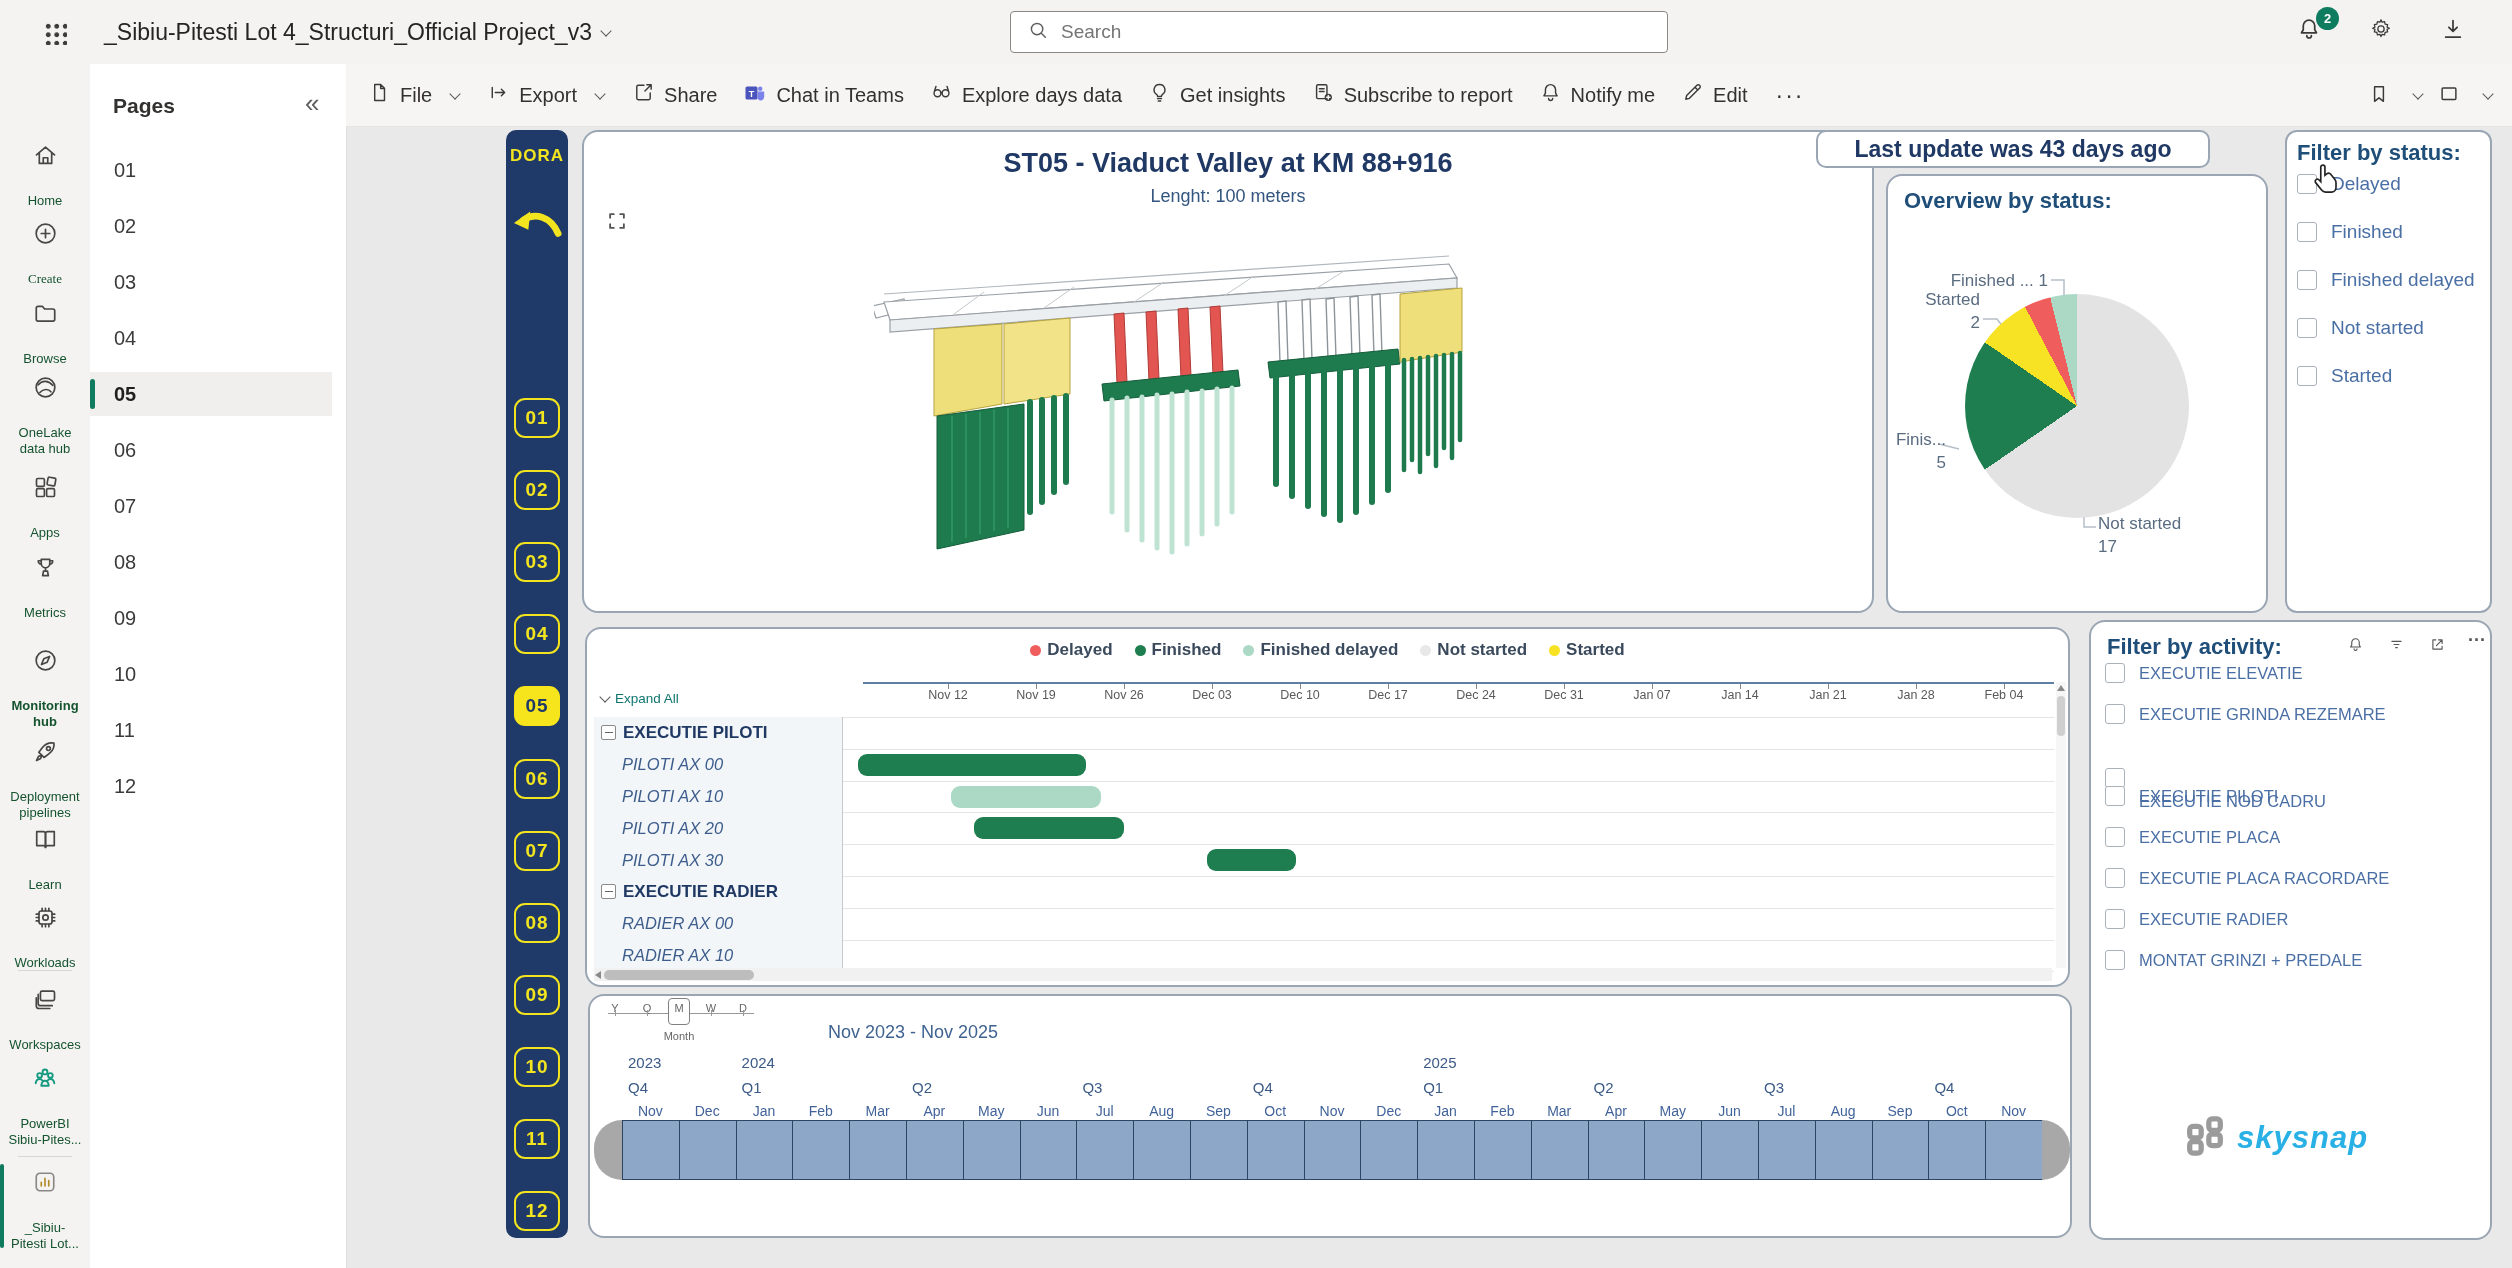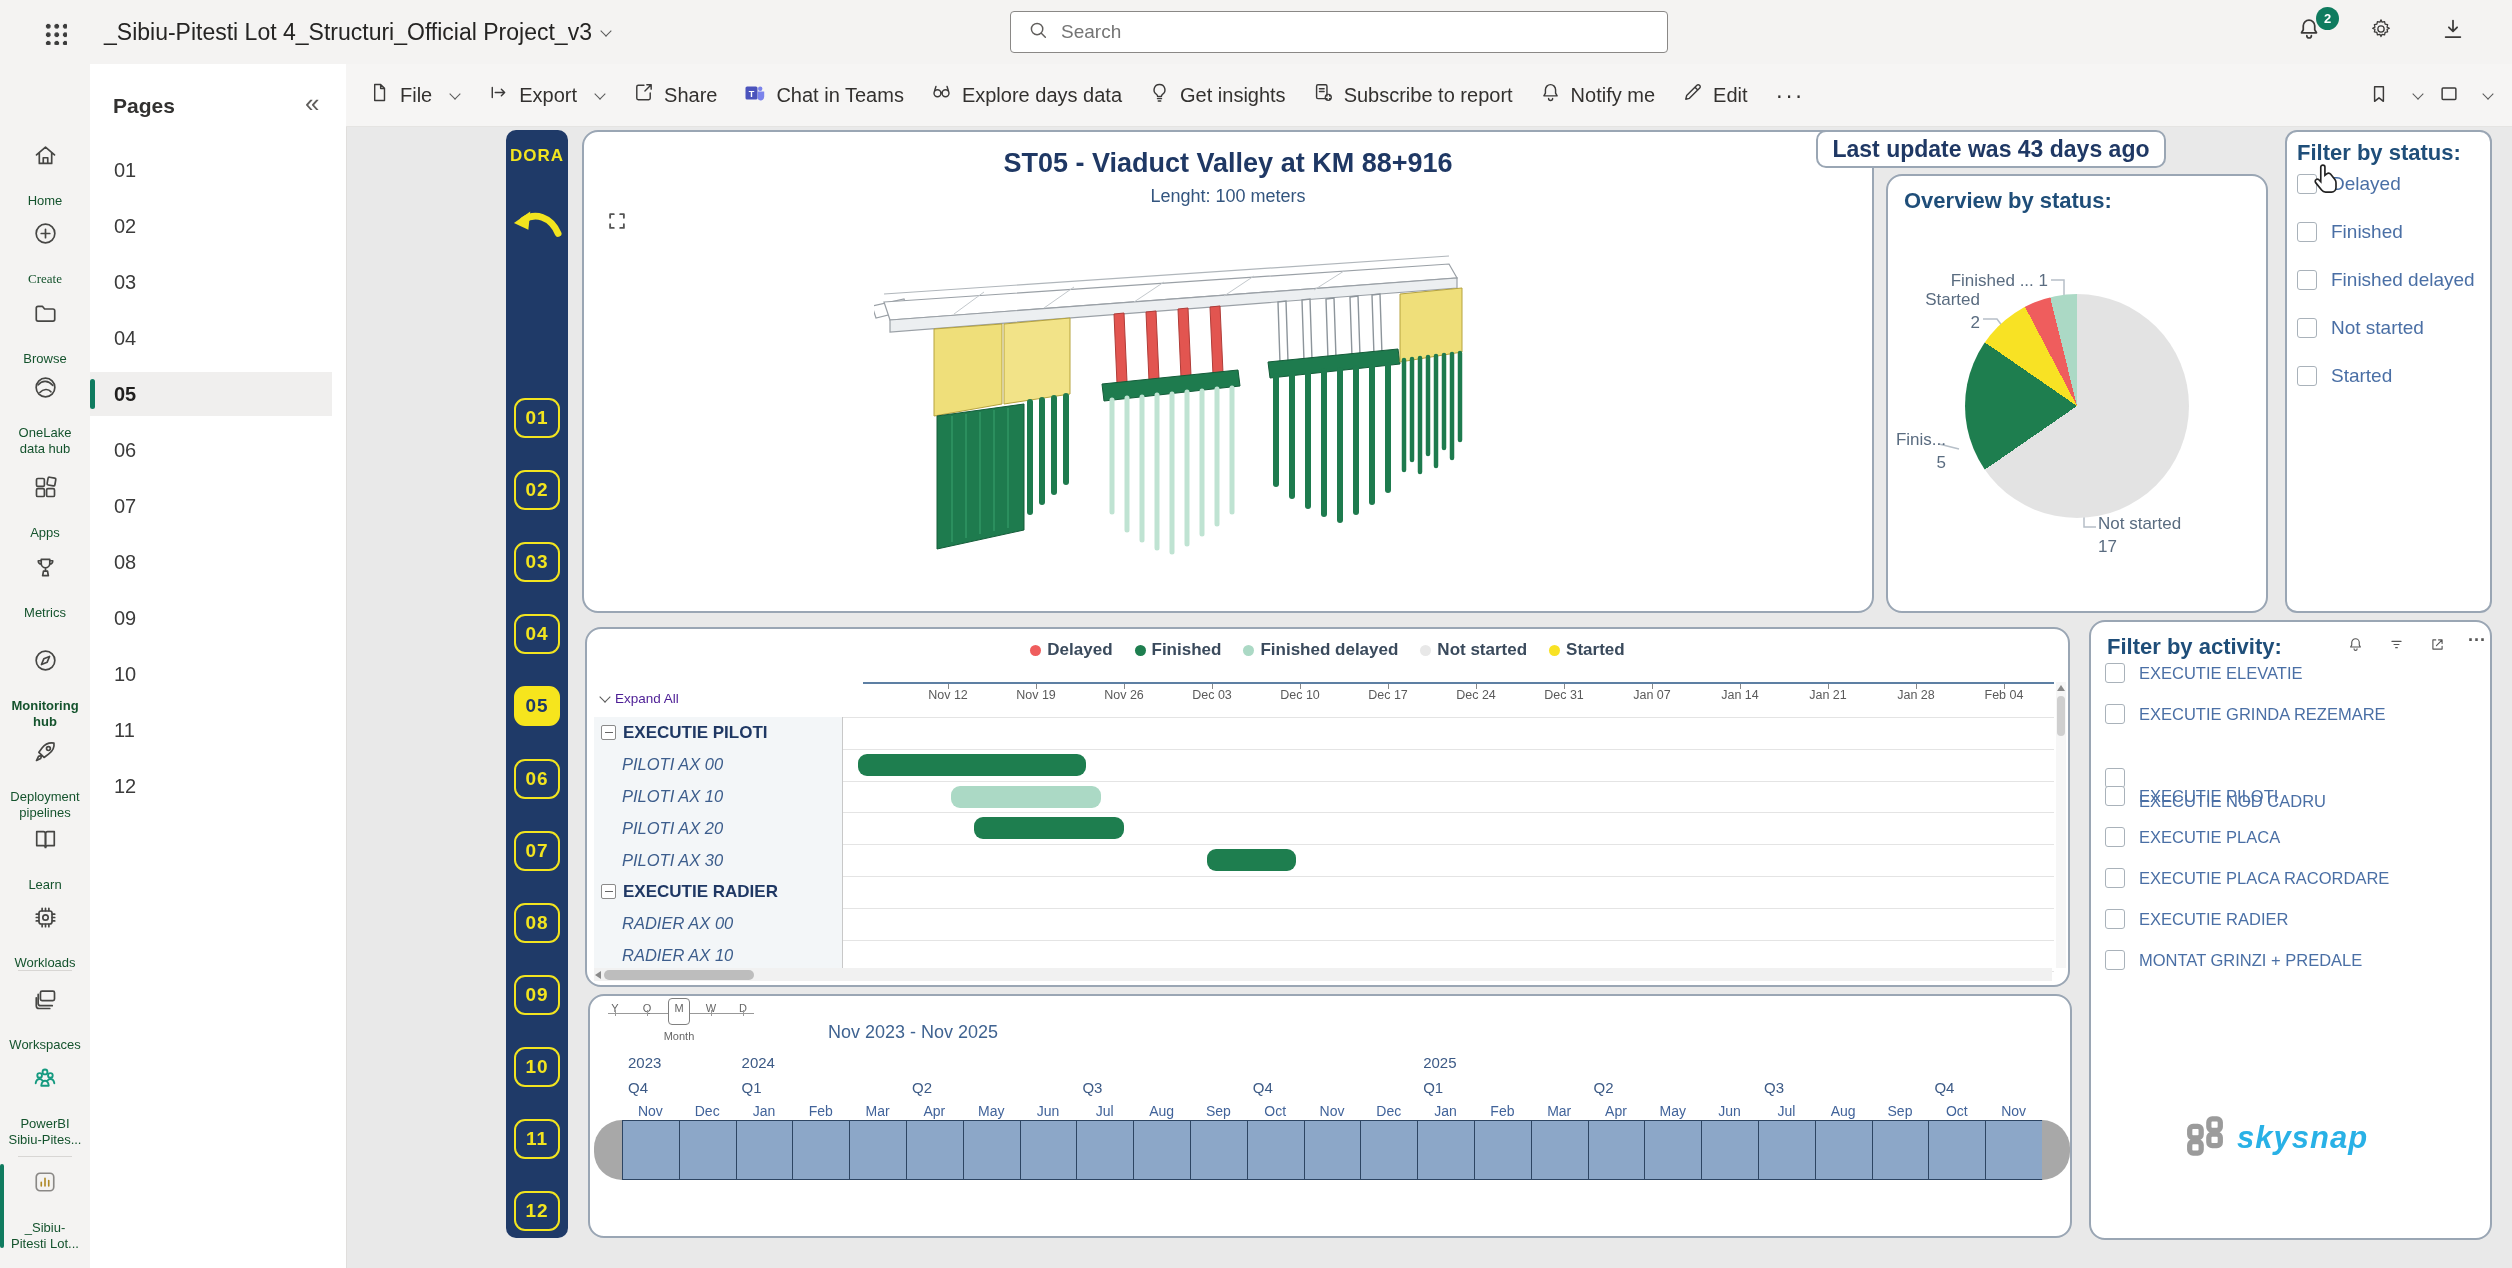--- a/index.html
+++ b/index.html
@@ -63,21 +63,21 @@
   
   .cbrow{position:absolute;display:flex;align-items:center;gap:14px;cursor:pointer;}
   .cbx{width:18px;height:18px;border:1.5px solid #a9b2ba;border-radius:3px;background:#fff;flex:0 0 auto;}
   .cblbl{color:#4a6fa5;}
 
   
   #gantt-card{overflow:hidden;}
   .glegend{position:absolute;top:11px;left:0;right:0;display:flex;justify-content:center;gap:22px;font-size:17px;font-weight:600;color:#3a4a5c;}
   .glegend .li{display:flex;align-items:center;gap:6px;}
   .dot{width:11px;height:11px;border-radius:50%;flex:0 0 auto;}
-  #gexpand{position:absolute;left:14px;top:62px;font-size:13.5px;color:#4c1d95;cursor:pointer;}
+  #gexpand{position:absolute;left:14px;top:62px;font-size:13.5px;color:#0f766e;cursor:pointer;}
   #gaxisline{position:absolute;left:276px;top:53px;width:1191px;height:2px;background:#5d7fa3;}
   .gtick{position:absolute;top:59px;width:70px;margin-left:-35px;text-align:center;font-size:12.5px;color:#5a5a5a;}
   .gtickmark{position:absolute;top:55px;width:1px;height:5px;background:#888;}
   .growline{position:absolute;left:7px;width:1460px;height:1px;background:#e4e4e4;}
   .glabel{position:absolute;left:7px;width:248px;box-sizing:border-box;background:#f3f6f8;display:flex;align-items:center;}
   .glabel.group{font-size:17px;font-weight:700;color:#1f3864;gap:7px;padding-left:7px;}
   .glabel.task{font-size:16.5px;font-style:italic;color:#3c5d8c;padding-left:28px;}
   .gbox{width:13px;height:13px;border:1px solid #8a8a8a;border-radius:2px;background:#fff;position:relative;flex:0 0 auto;}
   .gbox::after{content:"";position:absolute;left:2.5px;right:2.5px;top:5.3px;height:1.4px;background:#666;}
   .gsep{position:absolute;left:255px;top:88px;width:1px;height:254px;background:#c8c8c8;}
@@ -397,21 +397,21 @@
         <line x1="546" y1="114" x2="546" y2="228"></line>
           <line x1="554" y1="113" x2="554" y2="210"></line>
         <line x1="562" y1="112" x2="562" y2="222"></line>
           <line x1="570" y1="111" x2="570" y2="204"></line>
         <line x1="578" y1="110" x2="578" y2="214"></line>
           <line x1="586" y1="109" x2="586" y2="196"></line>
       </g>
     </svg>
   </section>
 
-  <section class="card" id="update-card" style="left:1816px;top:130px;width:350px;height:38px;">
+  <section class="card" id="update-card" style="left:1816px;top:130px;width:394px;height:38px;">
     <span>Last update was 43 days ago</span>
   </section>
 
   <section class="card" id="overview-card" style="left:1886px;top:174px;width:382px;height:439px;">
     <div class="vtitle">Overview by status:</div>
     <svg width="382" height="439" style="position:absolute;left:0;top:0;" fill="none" stroke="#b6bfc8" stroke-width="1.5">
       <path d="M163 104 L176 104 L176 119"></path>
       <path d="M95 143 L109 143 L121 159"></path>
       <path d="M51 268 L71 273"></path>
       <path d="M208 351 L196 351 L196 338"></path>

